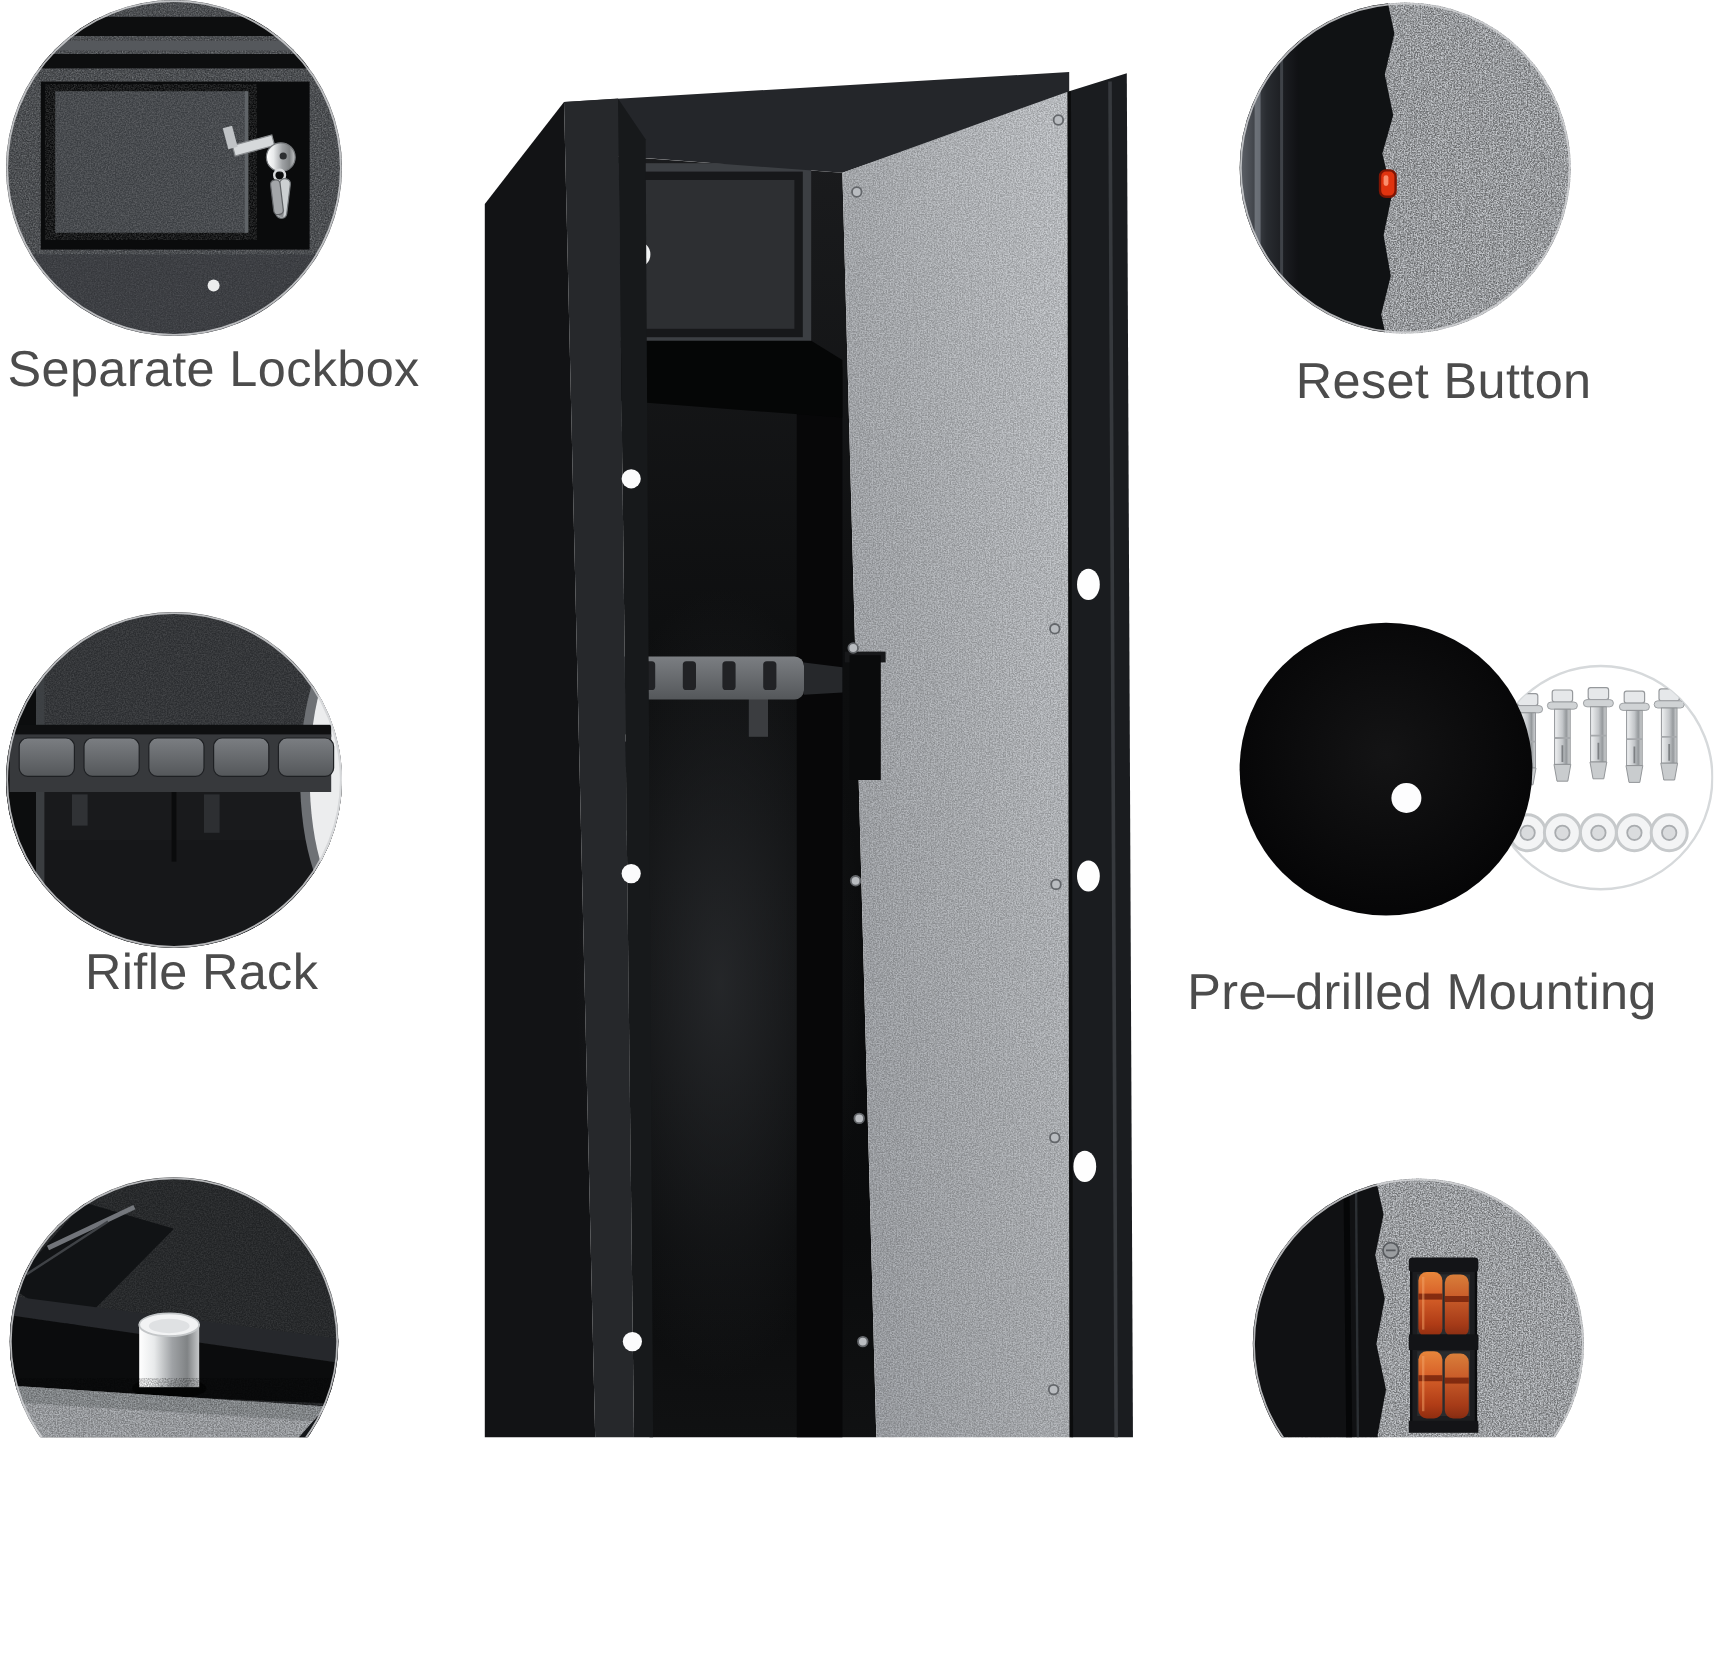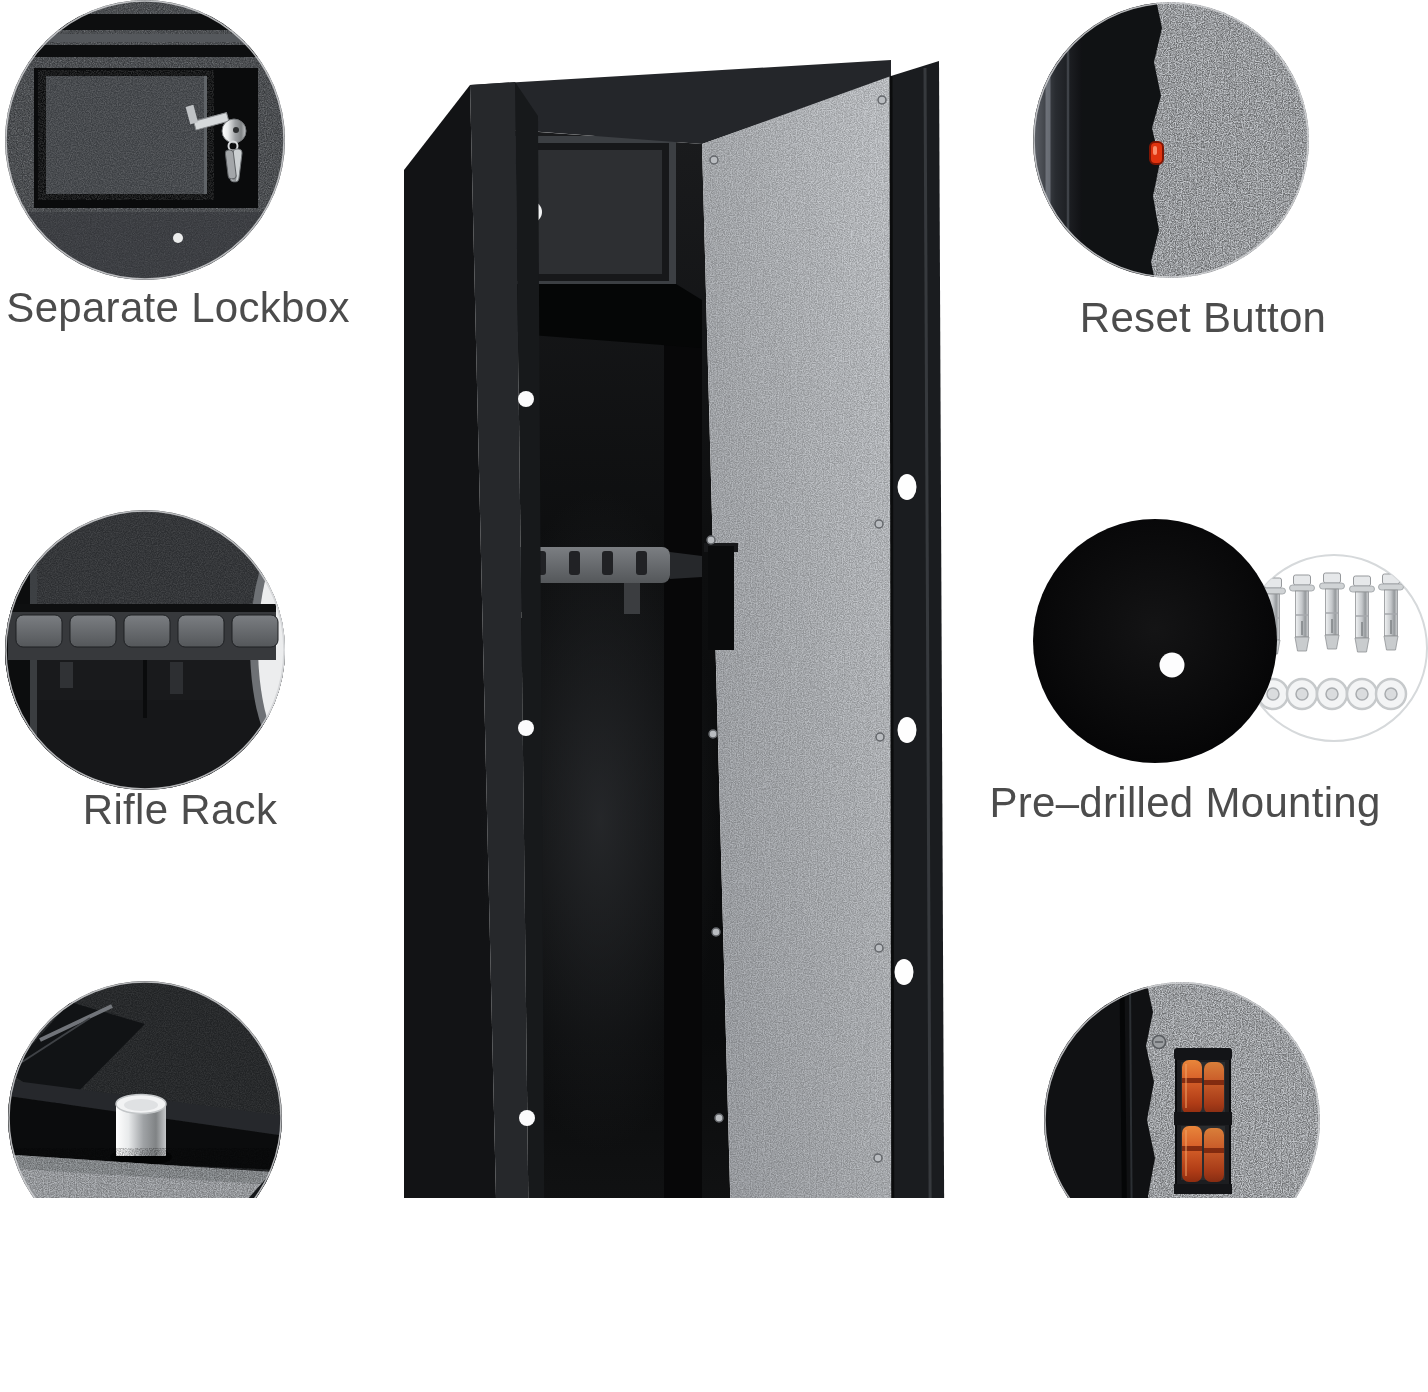--- a/index.html
+++ b/index.html
@@ -358,25 +358,25 @@
       <rect x="1174" y="1112" width="58" height="13" fill="#131417"></rect>
       <rect x="1174" y="1184" width="58" height="10" fill="#131417"></rect>
     </g>
   </g>
   <circle cx="1182" cy="1120" r="137" fill="none" stroke="#d2d4d6" stroke-width="1.5" opacity="0.85"></circle>
 </svg>
 
 <div class="label" style="left:178px;top:284px">
   <span>Separate Lockbox</span>
 </div>
-<div class="label" style="left:180px;top:786px">
+<div class="label" style="left:168px;top:786px">
   <span>Rifle Rack</span>
 </div>
 <div class="label" style="left:1203px;top:294px">
   <span>Reset Button</span>
 </div>
-<div class="label" style="left:1185px;top:779px">
+<div class="label" style="left:1185px;top:803px">
   <span>Pre–drilled Mounting</span>
 </div>
 <div class="label" style="left:1160px;top:1266px">
 </div>
 
 </div>
 
 </body></html>

